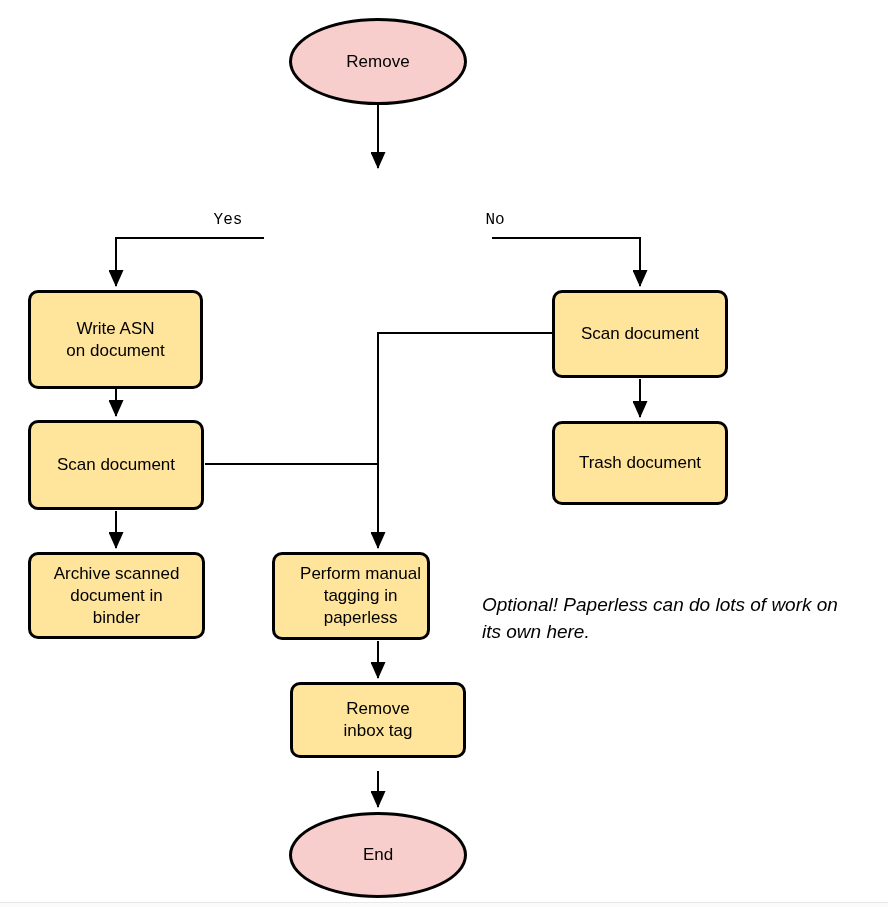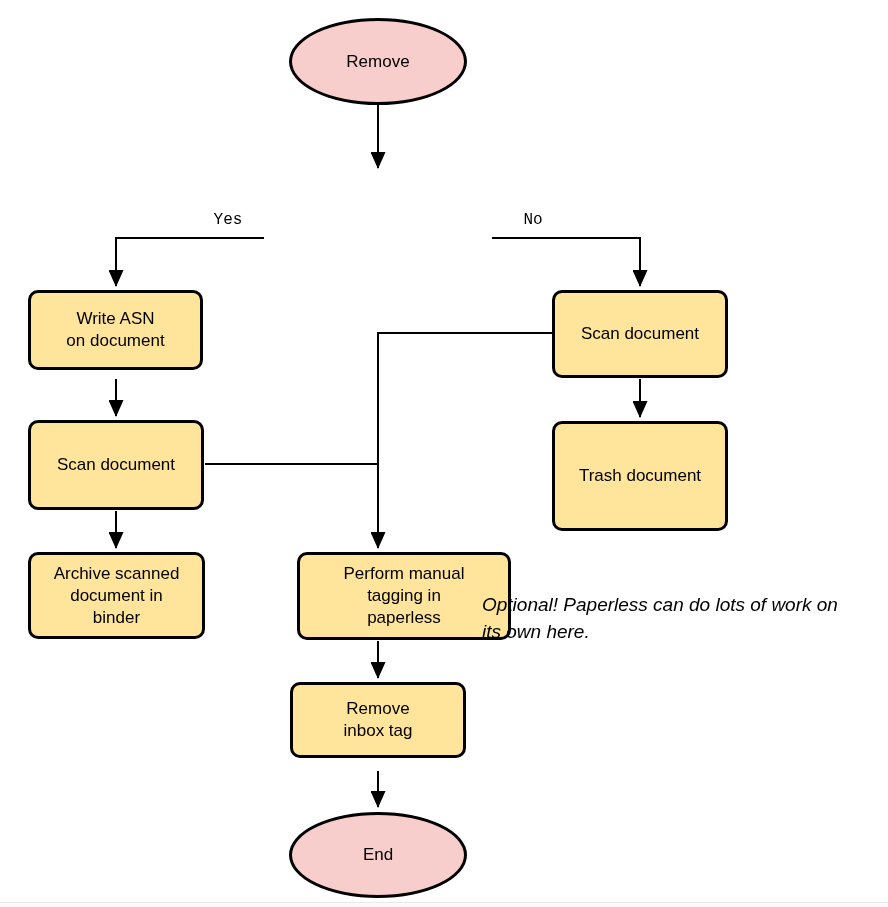--- a/index.html
+++ b/index.html
@@ -92,30 +92,30 @@
     width: 888px;
     height: 4px;
     background: #fcfbfb;
     z-index: 3;
   }
 
   
   #node-start      { left: 289px; top: 18px;  width: 178px; height: 87px; }
   #node-end        { left: 289px; top: 812px; width: 178px; height: 86px; }
   #node-decision   { left: 260px; top: 168px; width: 236px; height: 141px; }
-  #node-write-asn  { left: 28px;  top: 290px; width: 175px; height: 80px; }
+  #node-write-asn  { left: 28px;  top: 290px; width: 175px; height: 99px; }
   #node-scan-left  { left: 28px;  top: 420px; width: 176px; height: 90px; }
   #node-archive    { left: 28px;  top: 552px; width: 177px; height: 87px; }
   #node-scan-right { left: 552px; top: 290px; width: 176px; height: 88px; }
-  #node-trash      { left: 552px; top: 421px; width: 176px; height: 110px; }
-  #node-tagging    { left: 297px; top: 552px; width: 214px; height: 88px; }
+  #node-trash      { left: 552px; top: 421px; width: 176px; height: 84px; }
+  #node-tagging    { left: 272px; top: 552px; width: 158px; height: 88px; justify-content: flex-end; }
   #node-remove     { left: 290px; top: 682px; width: 176px; height: 76px; }
 
   #label-yes { left: 205px; top: 211px; width: 46px; }
-  #label-no  { left: 510px; top: 211px; width: 46px; }
+  #label-no  { left: 472px; top: 211px; width: 46px; }
   #note-optional { left: 482px; top: 591px; width: 406px; }
 </style>
 </head>
 <body>
 
 <div class="canvas">
 
   <svg class="connectors" width="888" height="907" viewBox="0 0 888 907">
     <defs>
       <marker id="arrow" markerUnits="userSpaceOnUse" markerWidth="17" markerHeight="15" refX="16" refY="7.5" orient="auto">

